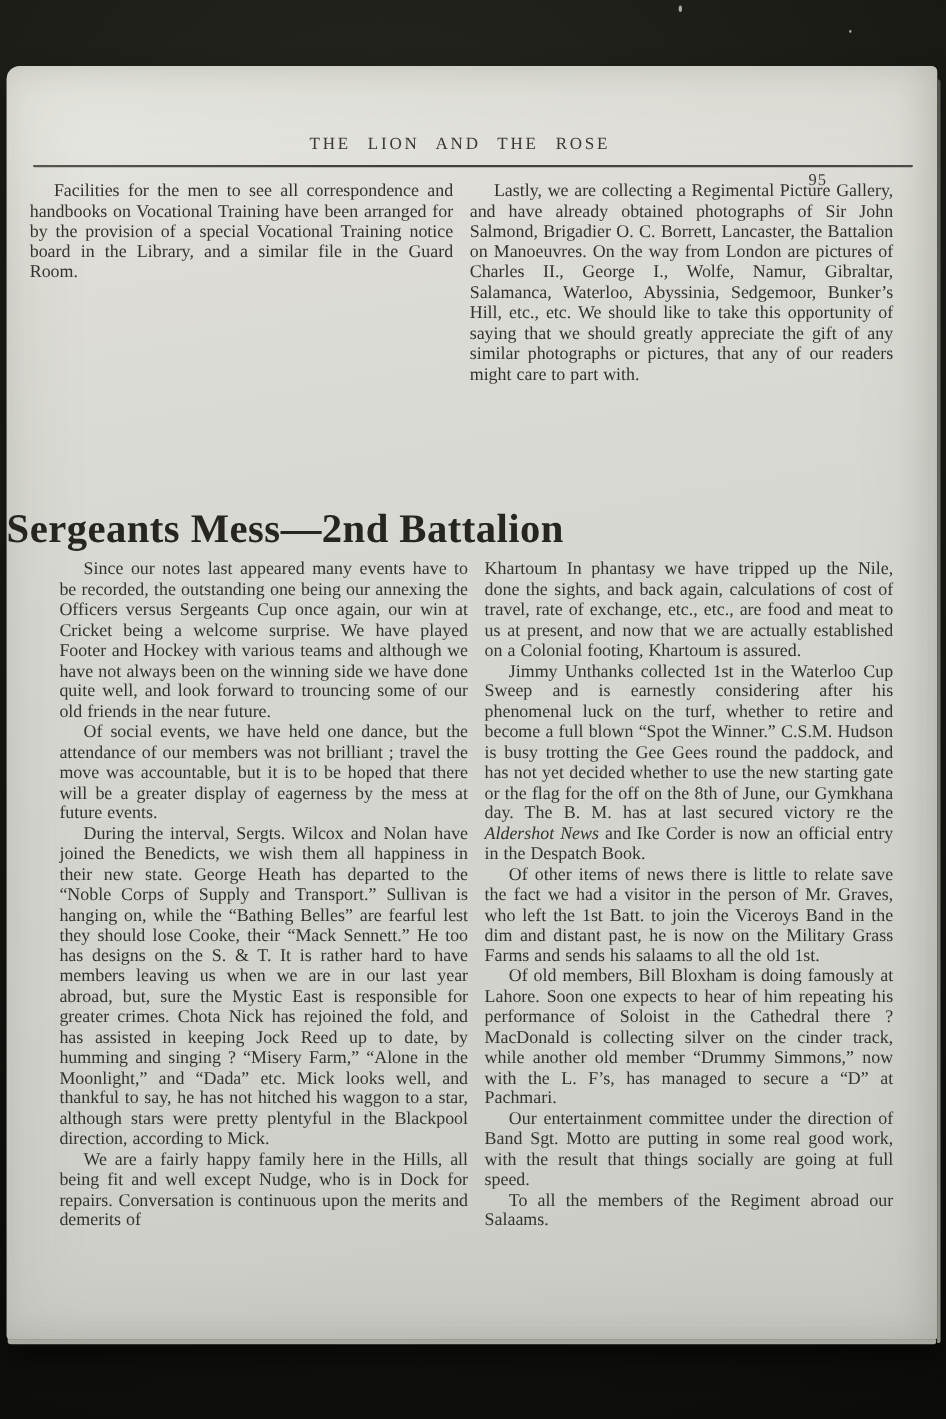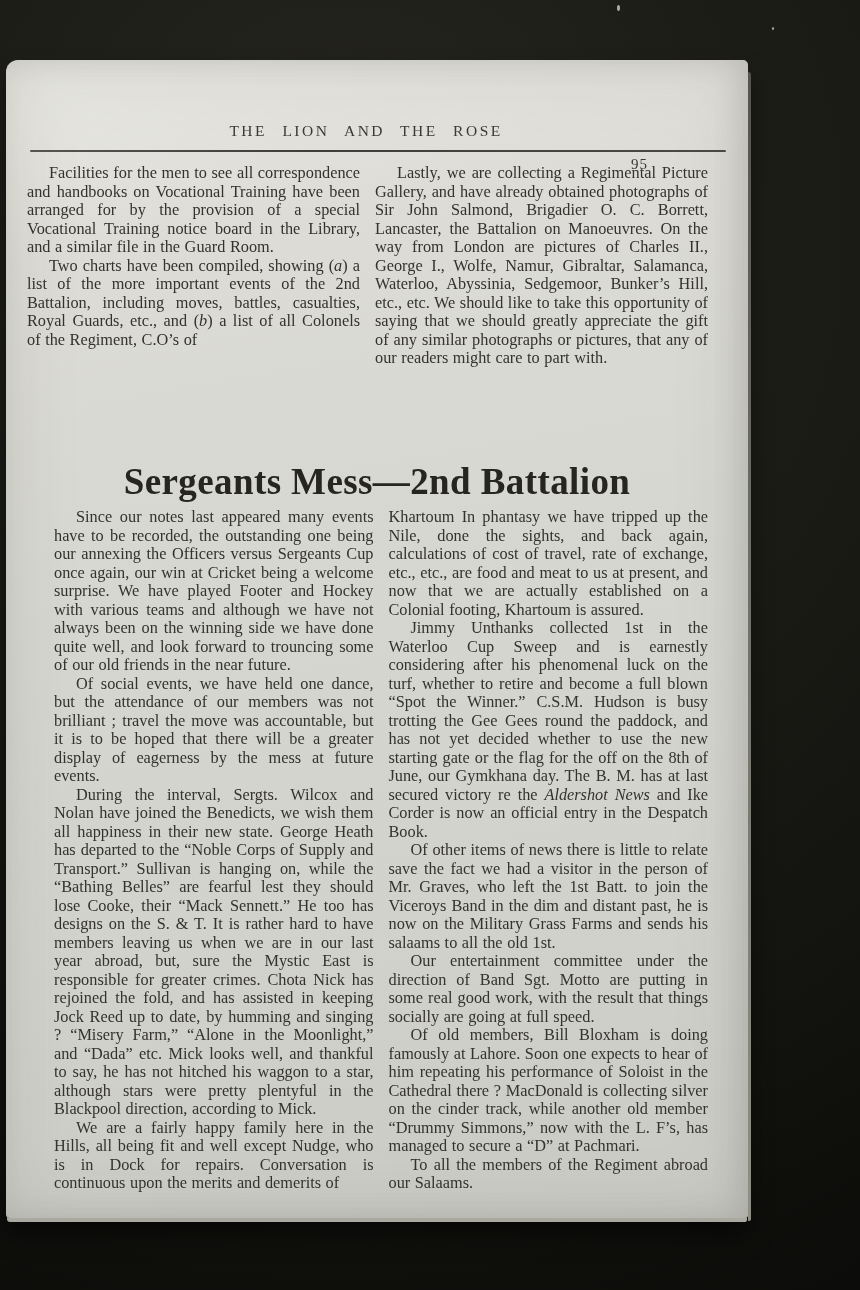--- a/index.html
+++ b/index.html
@@ -7,21 +7,21 @@
     width:860px;height:1290px;position:relative;overflow:hidden;
     background:#11110f;
     font-family:"Liberation Serif","DejaVu Serif",serif;
   }
   .backdrop{
     position:absolute;inset:0;
     background:radial-gradient(130% 90% at 40% 18%, #26261f 0%, #1b1b16 45%, #0c0c0a 100%);
   }
   .speck{position:absolute;background:#cfcfc8;border-radius:50%;opacity:.8;}
   .page{
-    position:absolute;left:6px;top:60px;width:742px;height:1158px;
+    position:absolute;left:6px;top:60px;width:846px;height:1158px;
     background:linear-gradient(170deg,#e9e9e3 0%,#dddcd6 16%,#d6d7d1 42%,#d1d2cc 72%,#c9cac4 100%);
     border-radius:12px 5px 3px 4px;
     box-shadow:
       0 5px 0 -1px #a9a9a1,
       0 16px 24px rgba(0,0,0,.55),
       inset 0 0 70px rgba(124,124,110,.22),
       inset -10px 0 26px rgba(95,95,85,.16);
     color:#35332d;
   }
   .page::after{
@@ -39,21 +39,21 @@
   .cols{
     display:flex;gap:15px;padding:0 40px 0 48px;
     text-align:justify;font-size:16.3px;line-height:18.5px;color:#34322c;
   }
   .col{flex:1;min-width:0;}
   .top-cols{margin-top:104px;min-height:296px;padding-left:21px;}
   .article-cols{margin-top:6px;}
   .para{margin:0;text-indent:1.35em;word-spacing:.5px;}
   .para.cont{text-indent:0;}
   .section-heading{
-    margin:2px 0 0 0;text-align:center;font-weight:bold;
+    margin:2px 0 0 0;font-weight:bold;
     font-size:37px;line-height:40px;letter-spacing:.4px;color:#272520;
   }
 </style>
 </head>
 <body>
 
 <div class="backdrop"></div>
 <div class="speck" style="left:617px;top:5px;width:3px;height:6px;"></div>
 <div class="speck" style="left:772px;top:27px;width:2px;height:3px;"></div>
 
@@ -61,39 +61,38 @@
 
   <div class="header">
     <div class="journal-title">THE LION AND THE ROSE</div>
     <div class="page-number">95</div>
   </div>
   <div class="rule"></div>
 
   <div class="cols top-cols">
     <div class="col">
         <p class="para">Facilities for the men to see all correspondence and handbooks on Vocational Training have been arranged for by the provision of a special Vocational Training notice board in the Library, and a similar file in the Guard Room.</p>
-        <p class="para">Two charts have been compiled, showing (<i>a</i>) a list of the more important events of the 2nd Battalion, including moves, battles, casualties, Royal Guards, etc., and (<i>b</i>) a list of all Colonels of the Regiment, C.O’s of</p>
       </div>
     <div class="col">
         <p class="para">Lastly, we are collecting a Regimental Picture Gallery, and have already obtained photographs of Sir John Salmond, Brigadier O. C. Borrett, Lancaster, the Battalion on Manoeuvres.  On the way from London are pictures of Charles II., George I., Wolfe, Namur, Gibraltar, Salamanca, Waterloo, Abyssinia, Sedgemoor, Bunker’s Hill, etc., etc.  We should like to take this opportunity of saying that we should greatly appreciate the gift of any similar photographs or pictures, that any of our readers might care to part with.</p>
       </div>
   </div>
 
   <h1 class="section-heading">Sergeants Mess—2nd Battalion</h1>
 
   <div class="cols article-cols">
     <div class="col">
         <p class="para">Since our notes last appeared many events have to be recorded, the outstanding one being our annexing the Officers versus Sergeants Cup once again, our win at Cricket being a welcome surprise.  We have played Footer and Hockey with various teams and although we have not always been on the winning side we have done quite well, and look forward to trouncing some of our old friends in the near future.</p>
         <p class="para">Of social events, we have held one dance, but the attendance of our members was not brilliant ;  travel the move was accountable, but it is to be hoped that there will be a greater display of eagerness by the mess at future events.</p>
         <p class="para">During the interval, Sergts. Wilcox and Nolan have joined the Benedicts, we wish them all happiness in their new state.  George Heath has departed to the “Noble Corps of Supply and Transport.”  Sullivan is hanging on, while the “Bathing Belles” are fearful lest they should lose Cooke, their “Mack Sennett.”  He too has designs on the S. &amp; T.  It is rather hard to have members leaving us when we are in our last year abroad, but, sure the Mystic East is responsible for greater crimes.  Chota Nick has rejoined the fold, and has assisted in keeping Jock Reed up to date, by humming and singing ? “Misery Farm,” “Alone in the Moonlight,” and “Dada” etc.  Mick looks well, and thankful to say, he has not hitched his waggon to a star, although stars were pretty plentyful in the Blackpool direction, according to Mick.</p>
         <p class="para">We are a fairly happy family here in the Hills, all being fit and well except Nudge, who is in Dock for repairs. Conversation is continuous upon the merits and demerits of</p>
       </div>
     <div class="col">
         <p class="para cont">Khartoum  In phantasy we have tripped up the Nile, done the sights, and back again, calculations of cost of travel, rate of exchange, etc., etc., are food and meat to us at present, and now that we are actually established on a Colonial footing, Khartoum is assured.</p>
         <p class="para">Jimmy Unthanks collected 1st in the Waterloo Cup Sweep and is earnestly considering after his phenomenal luck on the turf, whether to retire and become a full blown “Spot the Winner.”  C.S.M. Hudson is busy trotting the Gee Gees round the paddock, and has not yet decided whether to use the new starting gate or the flag for the off on the 8th of June, our Gymkhana day.  The B. M. has at last secured victory re the <i>Aldershot News</i> and Ike Corder is now an official entry in the Despatch Book.</p>
         <p class="para">Of other items of news there is little to relate save the fact we had a visitor in the person of Mr. Graves, who left the 1st Batt. to join the Viceroys Band in the dim and distant past, he is now on the Military Grass Farms and sends his salaams to all the old 1st.</p>
+        <p class="para">Of old members, Bill Bloxham is doing famously at Lahore.  Soon one expects to hear of him repeating his performance of Soloist in the Cathedral there ?  MacDonald is collecting silver on the cinder track, while another old member “Drummy Simmons,” now with the L. F’s, has managed to secure a “D” at Pachmari.</p>
         <p class="para">Our entertainment committee under the direction of Band Sgt. Motto are putting in some real good work, with the result that things socially are going at full speed.</p>
-        <p class="para">Of old members, Bill Bloxham is doing famously at Lahore.  Soon one expects to hear of him repeating his performance of Soloist in the Cathedral there ?  MacDonald is collecting silver on the cinder track, while another old member “Drummy Simmons,” now with the L. F’s, has managed to secure a “D” at Pachmari.</p>
         <p class="para">To all the members of the Regiment abroad our Salaams.</p>
       </div>
   </div>
 
 </div>
 
 </body></html>

